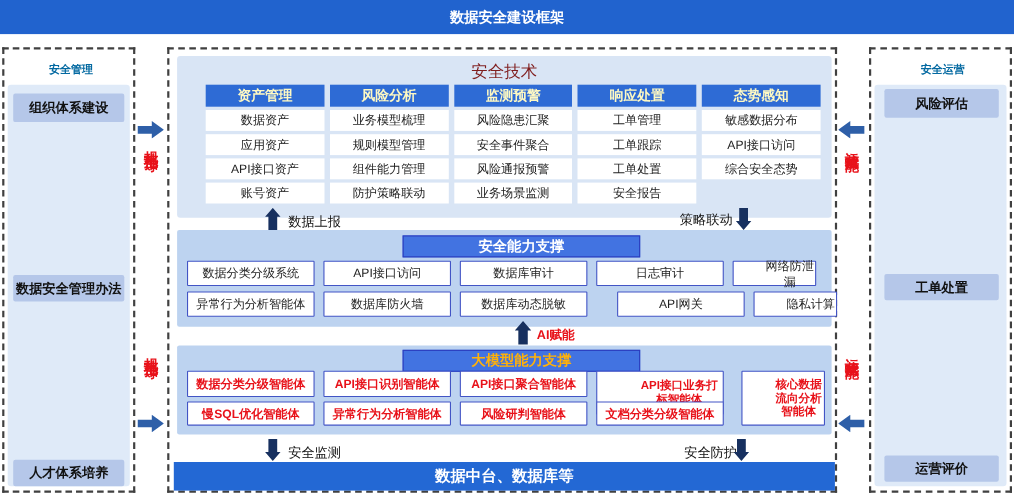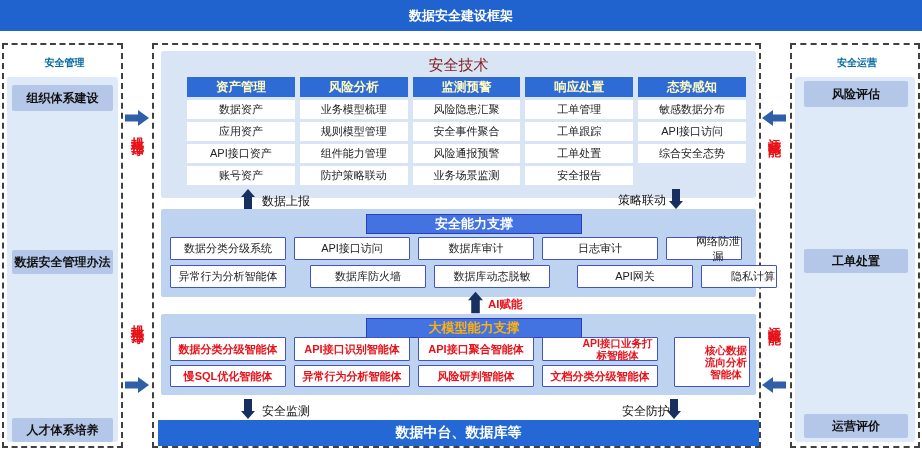--- a/index.html
+++ b/index.html
@@ -135,41 +135,41 @@
       <div class="abs band-head center" style="top:5px;">安全能力支撑</div>
       <div class="abs band-row" style="top:28px;">
         <div class="bbox w1" style="height:23px;">数据分类分级系统</div>
         <div class="bbox w1" style="height:23px;">API接口访问</div>
         <div class="bbox w1" style="height:23px;">数据库审计</div>
         <div class="bbox w1" style="height:23px;">日志审计</div>
         <div class="bbox w5" style="height:23px;">网络防泄漏</div>
       </div>
       <div class="abs band-row" style="top:56px;">
         <div class="bbox w1" style="height:23px;">异常行为分析智能体</div>
-        <div class="bbox w1" style="height:23px;margin-left:16px;">数据库防火墙</div>
+        <div class="bbox w1" style="height:23px;">数据库防火墙</div>
         <div class="bbox w1" style="height:23px;">数据库动态脱敏</div>
         <div class="bbox w1" style="height:23px;margin-left:19px;">API网关</div>
         <div class="bbox w5" style="height:23px;">隐私计算</div>
       </div>
     </div>
 
     <div class="abs" style="left:314px;top:246px;">
       <svg width="15" height="23" viewBox="0 0 14 20">
           <polygon class="navy" points="3,20 3,8 0,8 7,0 14,8 11,8 11,20"></polygon>
         </svg>
     </div>
     <div class="abs ai-label" style="left:334px;top:252px;">AI赋能</div>
 
     <div class="abs band red" style="top:269px;height:81px;">
       <div class="abs band-head orange center" style="top:4px;">大模型能力支撑</div>
       <div class="abs band-row" style="top:23px;">
         <div class="bbox w1" style="height:24px;">数据分类分级智能体</div>
         <div class="bbox w1" style="height:24px;">API接口识别智能体</div>
         <div class="bbox w1" style="height:24px;">API接口聚合智能体</div>
-        <div class="bbox w1 small" style="height:24px;padding-left:35px;">API接口业务打标智能体</div>
+        <div class="bbox w1 small" style="height:40px;padding-left:35px;">API接口业务打标智能体</div>
       </div>
       <div class="abs band-row" style="top:51px;">
         <div class="bbox w1" style="height:22px;">慢SQL优化智能体</div>
         <div class="bbox w1" style="height:22px;">异常行为分析智能体</div>
         <div class="bbox w1" style="height:22px;">风险研判智能体</div>
         <div class="bbox w1" style="height:22px;">文档分类分级智能体</div>
       </div>
       <div class="abs bbox w5 small red" style="left:513px;top:23px;height:50px;">核心数据流向分析智能体</div>
     </div>
 

